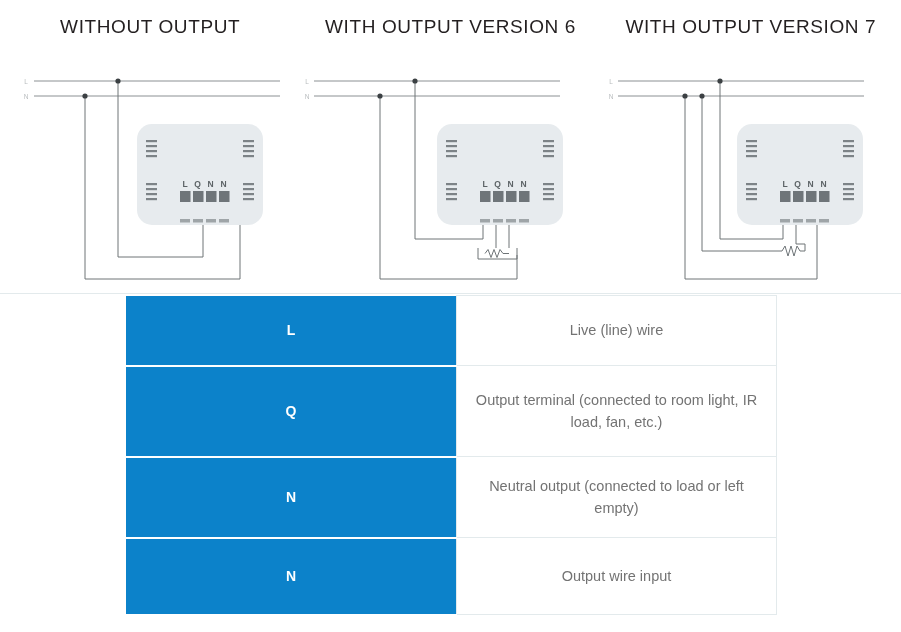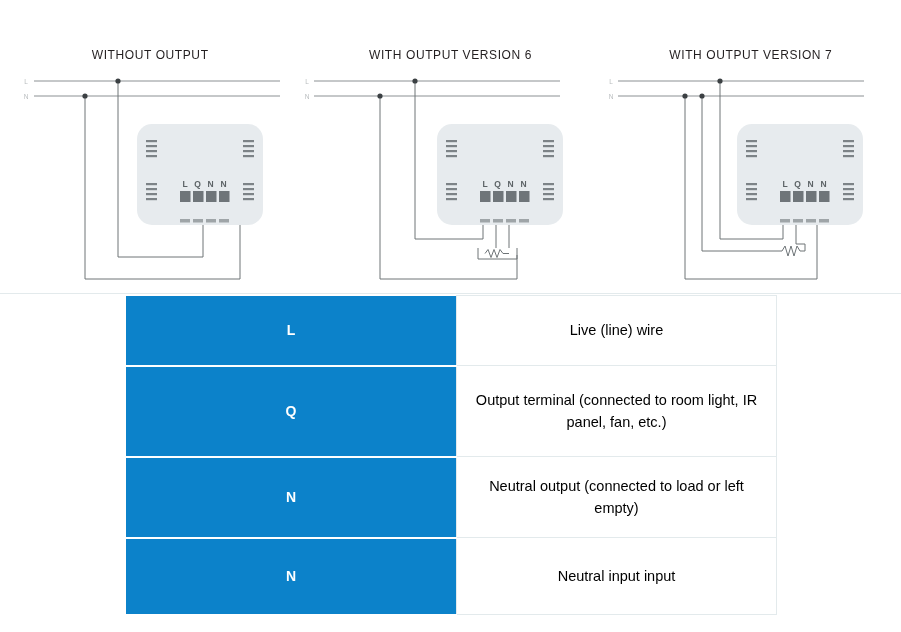--- a/index.html
+++ b/index.html
@@ -10,25 +10,24 @@
   }
   .page{position:relative;width:901px;height:632px;}
 
   
   .diagram-titles{
     position:absolute;top:0;left:0;width:901px;height:52px;
     display:flex;
   }
   .diagram-title{
     flex:1 1 0;text-align:center;
-    font-size:12px;letter-spacing:.6px;
+    font-size:19px;letter-spacing:.6px;
     color:#231f20;font-weight:400;
     padding-top:16px;box-sizing:border-box;
     white-space:nowrap;
-    margin-top:32px;
   }
 
   
   .diagrams{
     position:absolute;top:52px;left:0;width:901px;height:236px;
     display:flex;
   }
   .diagram{position:relative;flex:1 1 0;height:236px;}
   .diagram svg{display:block;}
 
@@ -55,21 +54,21 @@
     color:#ffffff;
     text-align:center;
     font-size:14px;
     font-weight:bold;
     border-bottom:2px solid #ffffff;
     border-top:0;
   }
   td.desc{
     width:320px;
     background:#ffffff;
-    color:#000000;
+    color:#737373;
     text-align:center;
     font-size:14.5px;
     line-height:1.55;
     padding:10px 15px;
     box-sizing:border-box;
     border:1px solid #e3eaec;
     border-top:0;
   }
   tr:first-child td.desc{border-top:1px solid #e3eaec;}
   .r1 td{height:69px;}
@@ -317,26 +316,26 @@
   <div class="divider"></div>
 
   <table class="legend-table">
     <tbody>
       <tr class="r1">
         <td class="term">L</td>
         <td class="desc">Live (line) wire</td>
       </tr>
       <tr class="r2">
         <td class="term">Q</td>
-        <td class="desc">Output terminal (connected to room light, IR panel, fan, etc.)</td>
+        <td class="desc">Output terminal (connected to room light, IR load, fan, etc.)</td>
       </tr>
       <tr class="r3">
         <td class="term">N</td>
         <td class="desc">Neutral output (connected to load or left empty)</td>
       </tr>
       <tr class="r4">
         <td class="term">N</td>
-        <td class="desc">Neutral input input</td>
+        <td class="desc">Output wire input</td>
       </tr>
     </tbody>
   </table>
 
 </div>
 
 </body></html>

